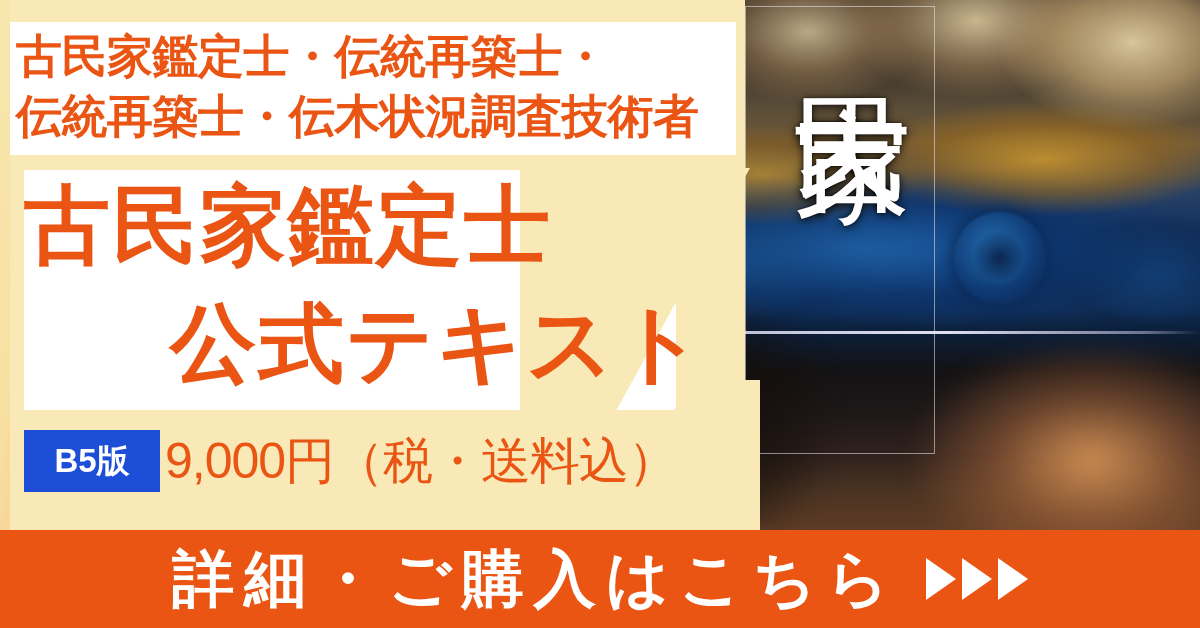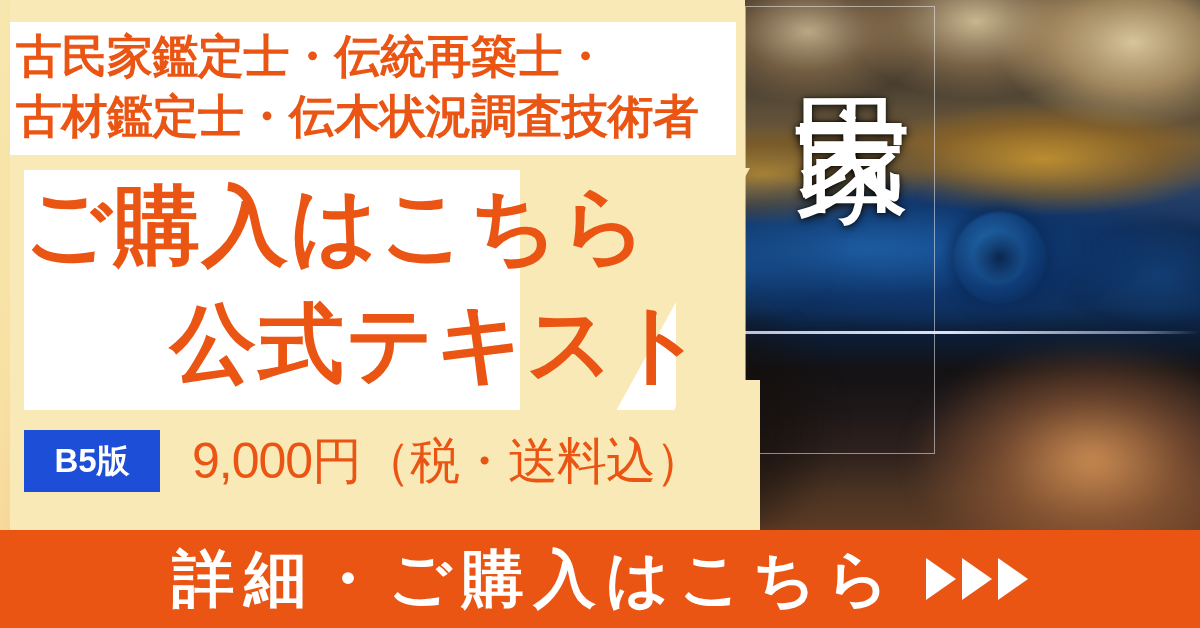--- a/index.html
+++ b/index.html
@@ -159,21 +159,21 @@
     position:absolute;left:24px;top:430px;height:62px;
     display:flex;align-items:center;
   }
   .badge{
     display:inline-flex;align-items:center;justify-content:center;
     background:#1d4ed8;color:#ffffff;
     width:136px;height:62px;
     font-size:33px;font-weight:bold;letter-spacing:0px;
   }
   .price{
-    margin-left:32px;color:#ea5514;
+    margin-left:5px;color:#ea5514;
     font-size:50px;font-weight:normal;letter-spacing:-1px;white-space:nowrap;
   }
 
   
   .cta{
     position:absolute;left:0;top:530px;width:1200px;height:98px;
     background:#ea5514;
     display:flex;align-items:center;justify-content:center;gap:8px;
   }
   .cta-text{
@@ -213,24 +213,24 @@
   <div class="bg-edge"></div>
 
   <div class="panel-top"></div>
   <div class="panel-mid"></div>
   <div class="panel-mid2"></div>
   <div class="wedge"></div>
   <div class="wedge2"></div>
 
   <div class="cert-lines">
     <div>古民家鑑定士・伝統再築士・</div>
-    <div>古材鑑定士・伝木状況調査技術者</div>
-  </div>
-
-  <div class="headline1">ご購入はこちら</div>
+    <div>伝統再築士・伝木状況調査技術者</div>
+  </div>
+
+  <div class="headline1">古民家鑑定士</div>
   <div class="headline2">公式テキスト</div>
 
   <div class="price-row">
     <span class="badge">B5版</span>
     <span class="price">9,000円（税・送料込）</span>
   </div>
 
   <div class="cta">
     <span class="cta-text">詳細・ご購入はこちら</span>
     <span class="cta-arrows">

